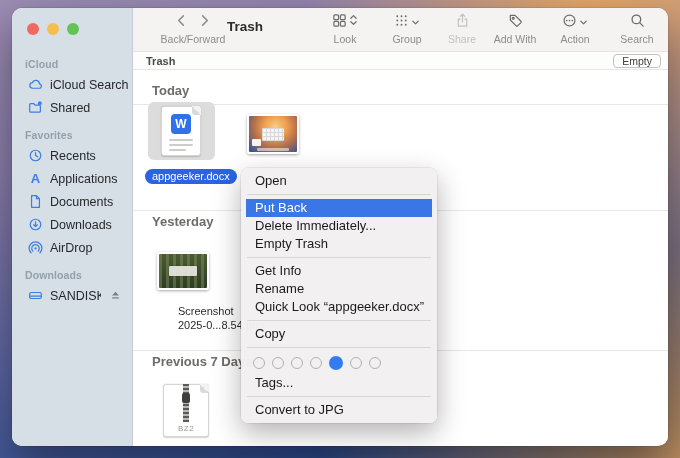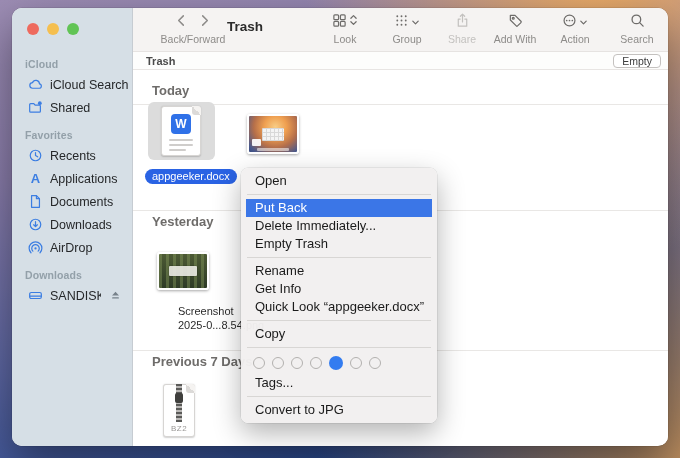--- a/index.html
+++ b/index.html
@@ -393,39 +393,39 @@
 
       <div class="thumb thumb-forest">
         <div class="forest-bar"></div>
       </div>
       <div class="file-label" style="left:0px; width:100px; top:234px;">Screenshot</div>
       <div class="file-label" style="left:0px; width:100px; top:248px;">2025-0...8.54.png</div>
 
       <div class="hline" style="top:280px;"></div>
       <div class="sect-header" style="top:284px;">Previous 7 Days</div>
 
-      <div class="doc-icon bz2-icon" style="width:32px; height:53px;">
+      <div class="doc-icon bz2-icon" style="width:46px; height:53px;">
         <div class="foldline"></div>
         <div class="zipper"></div>
         <div class="zip-pull"></div>
         <div class="bz2-badge">BZ2</div>
       </div>
     </div>
   </div>
 </div>
 
 <div class="ctx-menu">
   <div class="mi">Open</div>
   <div class="msep"></div>
   <div class="mi hl">Put Back</div>
   <div class="mi">Delete Immediately...</div>
   <div class="mi">Empty Trash</div>
   <div class="msep"></div>
+  <div class="mi">Get Info</div>
   <div class="mi">Rename</div>
-  <div class="mi">Get Info</div>
   <div class="mi">Quick Look “appgeeker.docx”</div>
   <div class="msep"></div>
   <div class="mi">Copy</div>
   <div class="msep"></div>
   <div class="tagrow">
     <span class="tagdot"></span>
     <span class="tagdot"></span>
     <span class="tagdot"></span>
     <span class="tagdot"></span>
     <span class="tagdot selected"></span>

